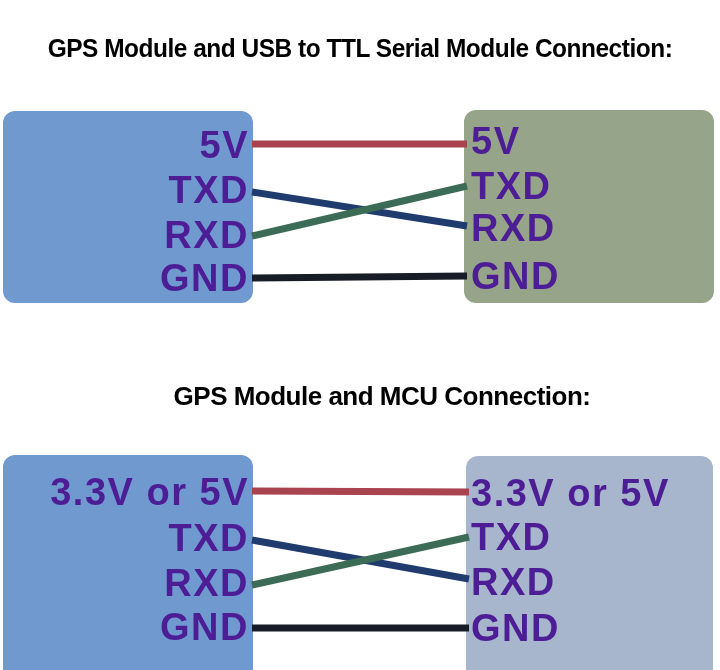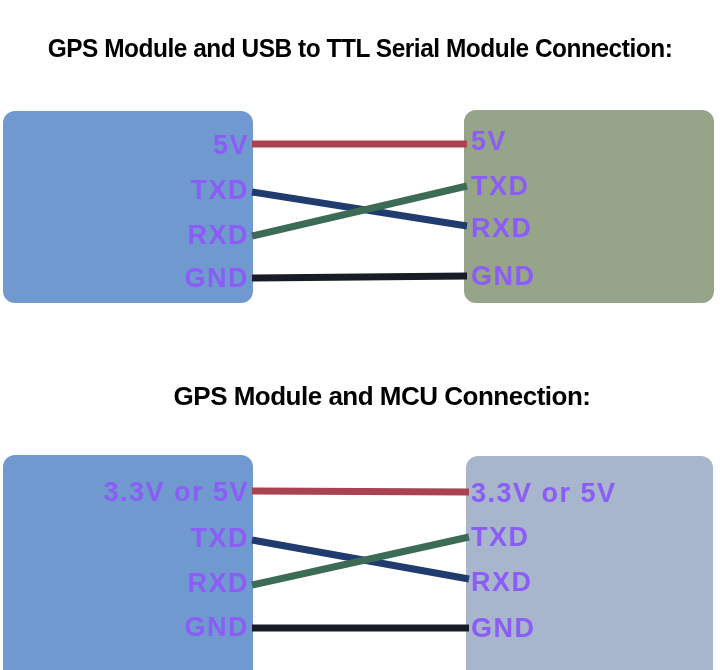--- a/index.html
+++ b/index.html
@@ -29,23 +29,23 @@
     position: absolute;
     border-radius: 12px;
   }
   #box-d1-left  { left: 3px;   top: 79px;  width: 250px; height: 192px; }
   #box-d1-right { left: 464px; top: 78px;  width: 250px; height: 193px; }
   #box-d2-left  { left: 3px;   top: 423px; width: 250px; height: 240px; }
   #box-d2-right { left: 466px; top: 424px; width: 247px; height: 243px; }
   .pin {
     position: absolute;
     font-weight: 700;
-    font-size: 27px;
+    font-size: 38px;
     letter-spacing: 1.5px;
-    color: #8b5cf6;
+    color: #4c1d95;
     transform: translateY(-50%);
     white-space: nowrap;
     line-height: 1;
   }
   .pin-left  { right: 471px; text-align: right; }
   .pin-right { left: 471px; text-align: left; }
   .wires {
     position: absolute;
     left: 0; top: 0;
     width: 720px; height: 670px;

